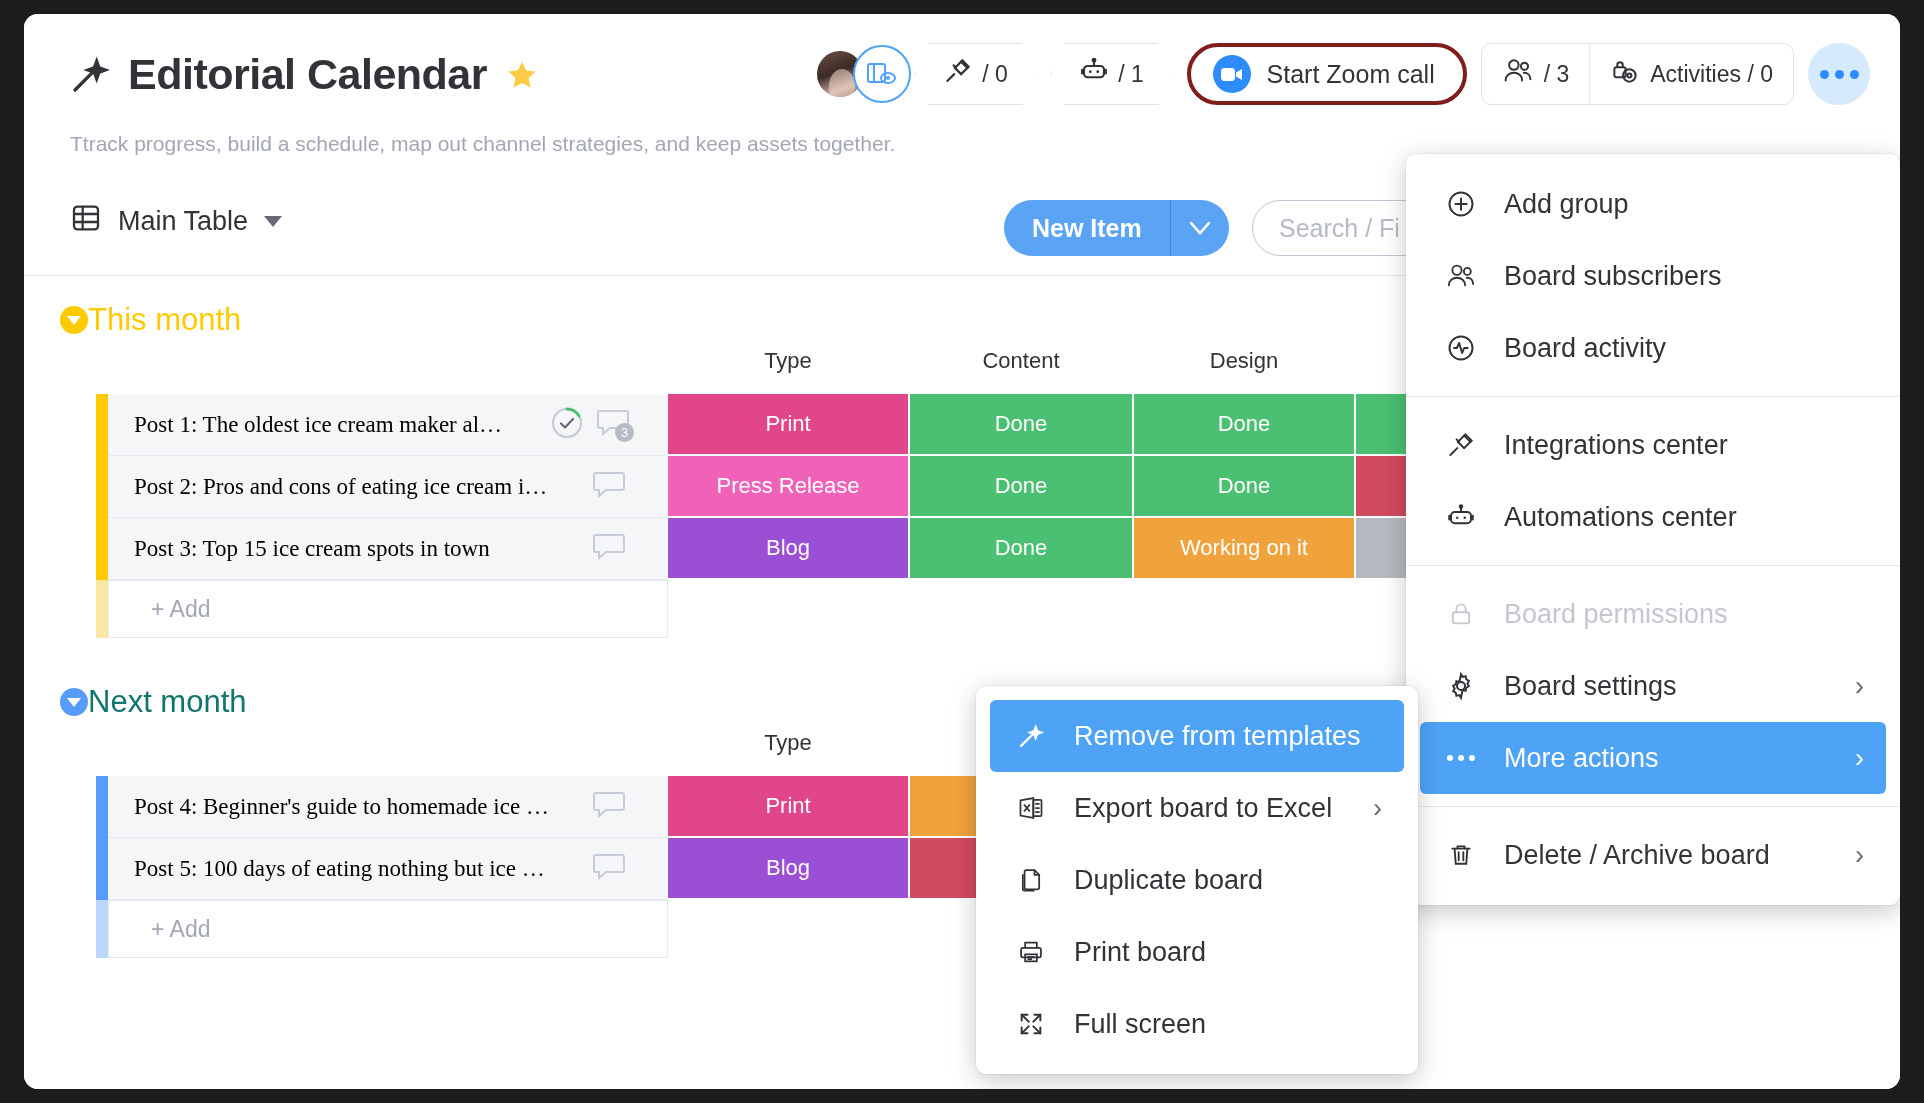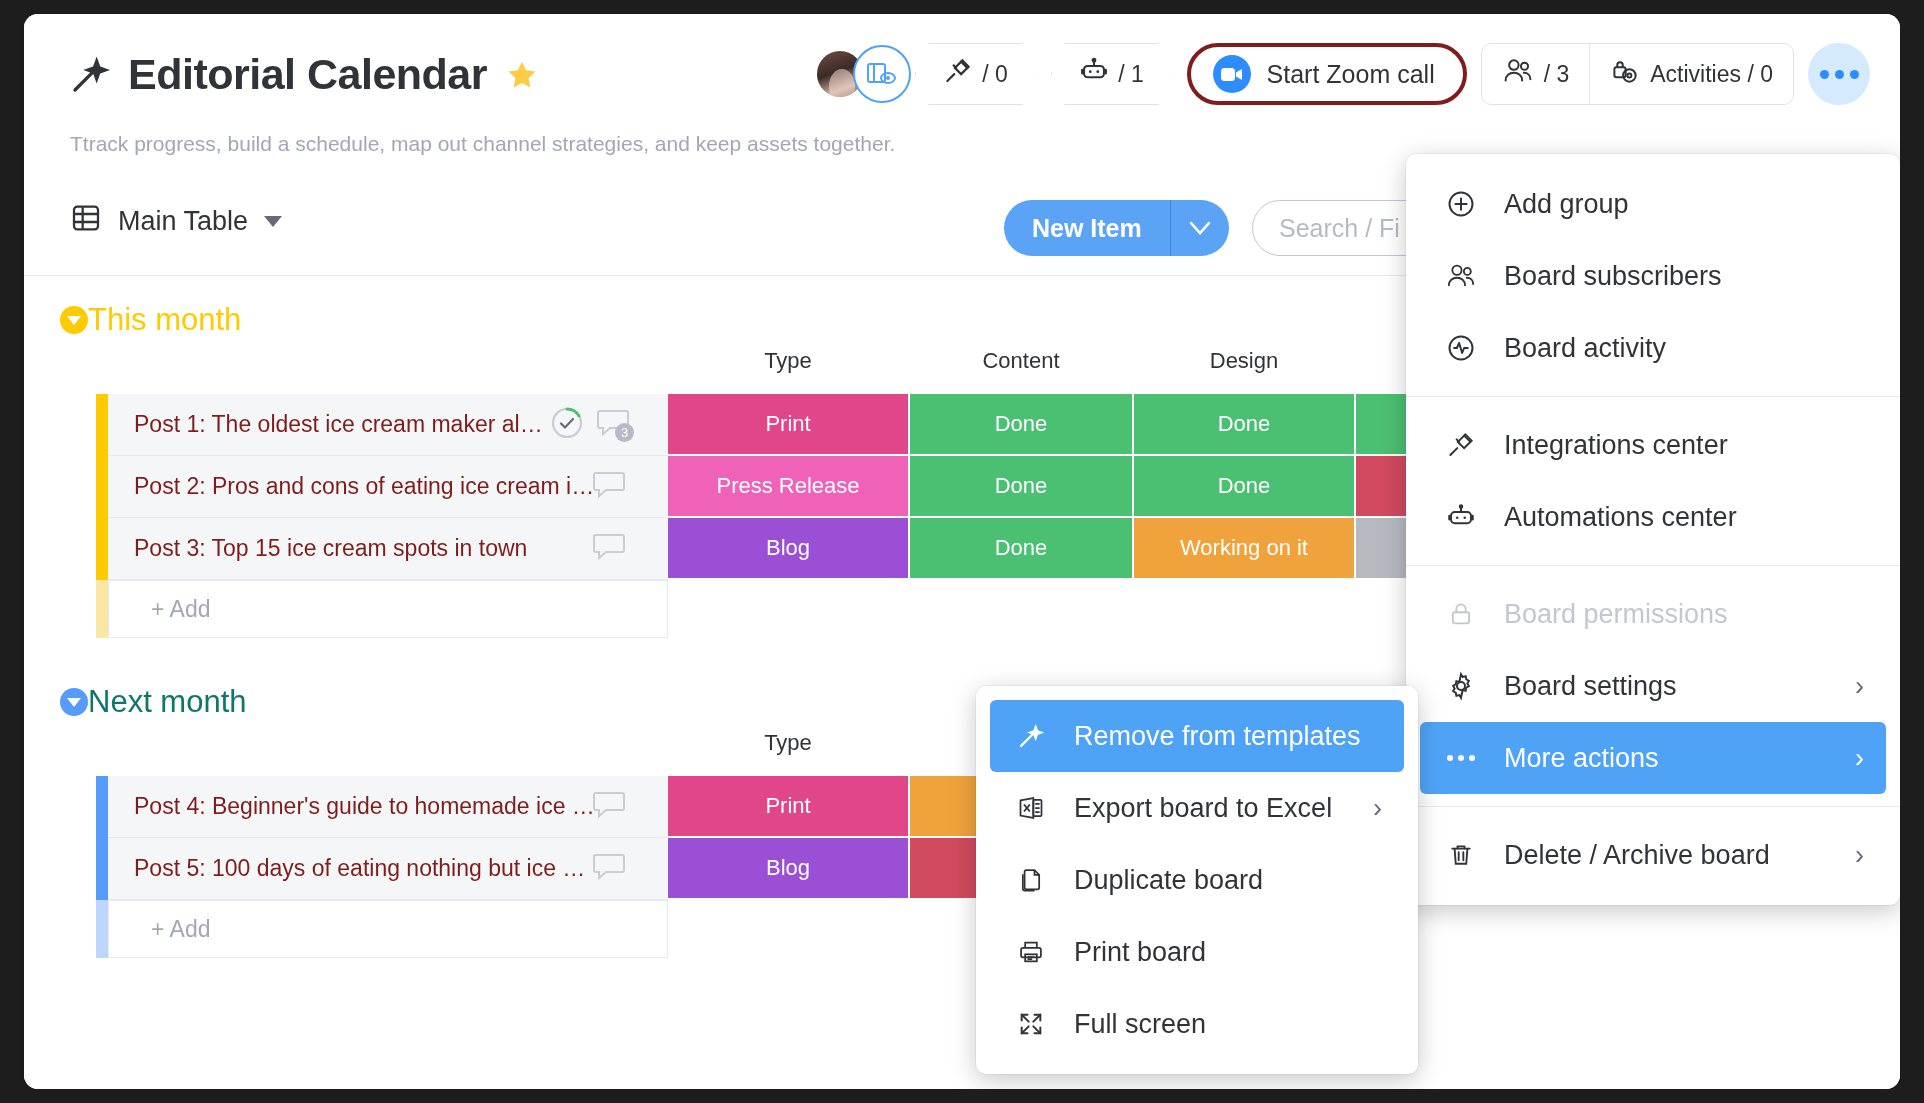--- a/index.html
+++ b/index.html
@@ -136,22 +136,22 @@
 
   .col-headers { position:relative; height: 46px; }
   .col-head { position:absolute; top:0; font-size:22px; color:#323338; text-align:center; }
 
   .row { position:relative; height: 62px; }
   .row-colorbar { position:absolute; left: 72px; top:0; width: 12px; height: 100%; }
   .row-name {
     position:absolute; left: 84px; top:0; width: 560px; height:100%;
     background:#f5f6f8; border-bottom:1px solid #e6e9ef;
     display:flex; align-items:center; padding-left: 26px;
-    font-size: 23px; color:#7f1d1d;
-    white-space:nowrap; overflow:hidden;
+    font-size: 23px; color:#000000;
+    white-space:nowrap; overflow:hidden;font-family:Liberation Serif, serif;
   }
   .row-icons { position:absolute; top:0; height:100%; display:flex;align-items:center; gap: 12px; }
   .cell {
     position:absolute; top:0; height: 100%;
     display:flex;align-items:center;justify-content:center;
     font-size:22px; color:#fff; border-bottom:2px solid #fff; border-right:2px solid #fff;
   }
   .addrow {
     position:absolute; left:84px; width: 560px; height: 58px;
     background:#fff; border:1px solid #e6e9ef;

